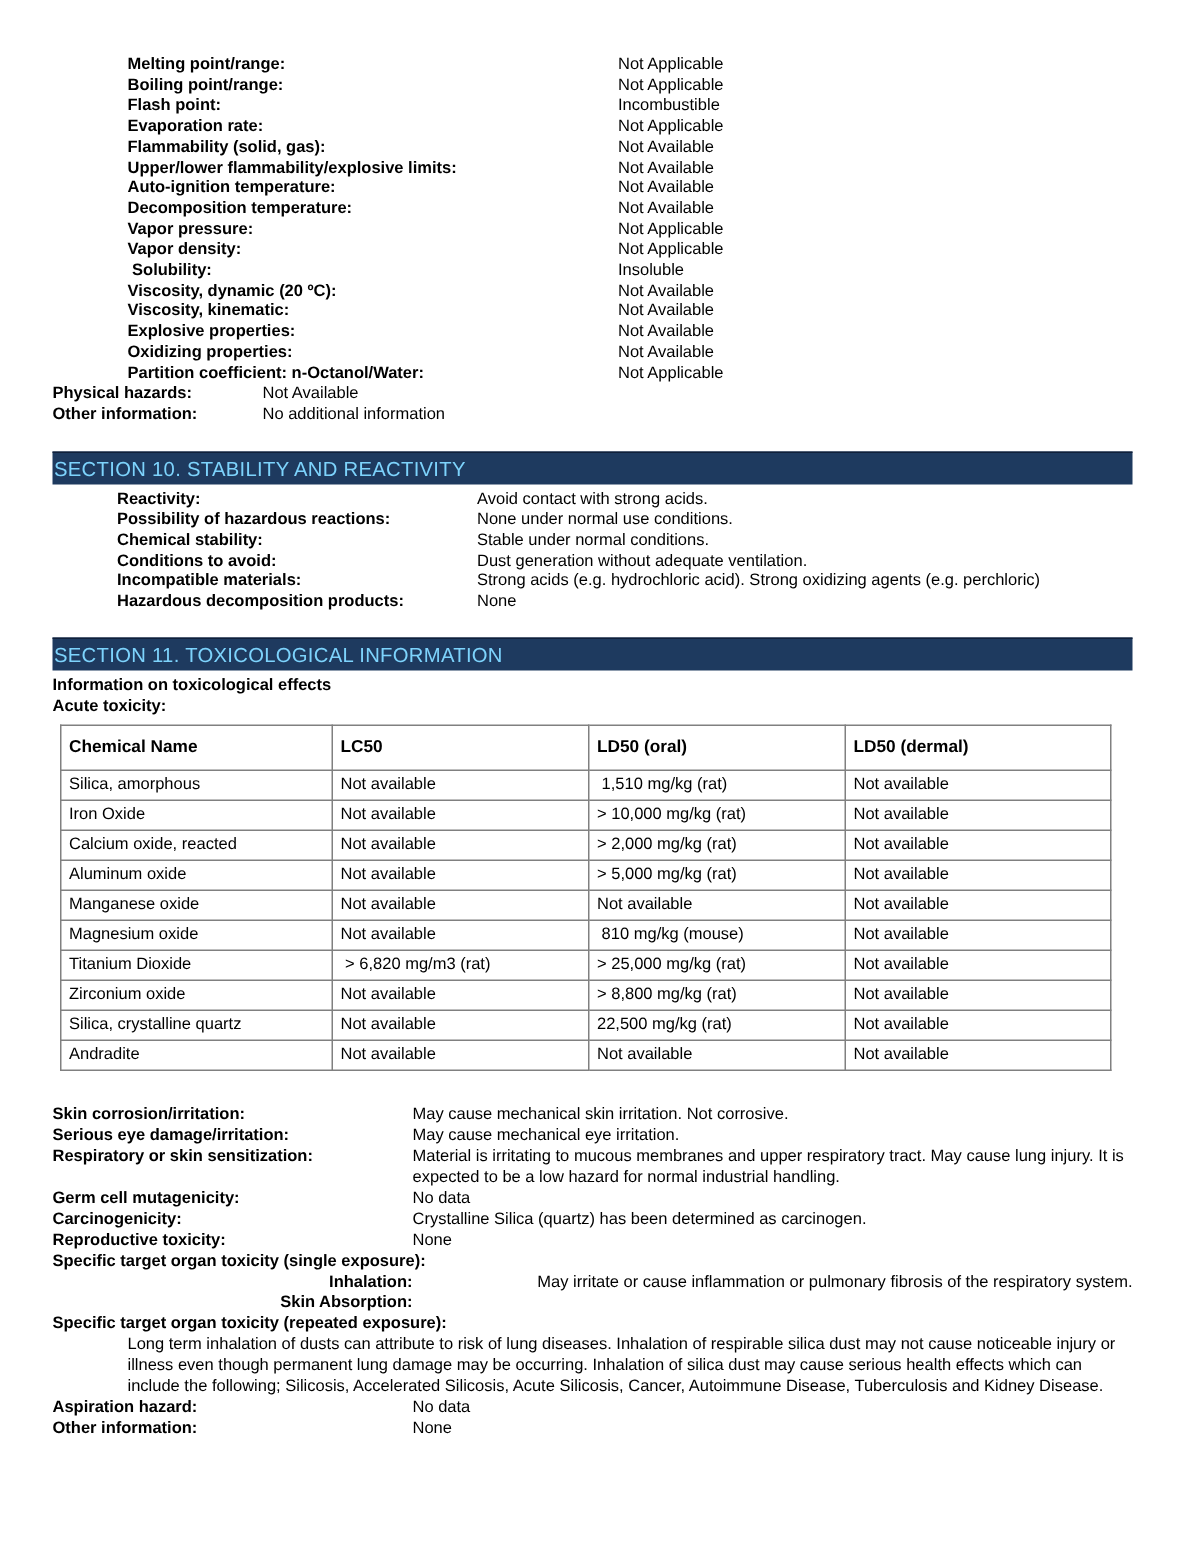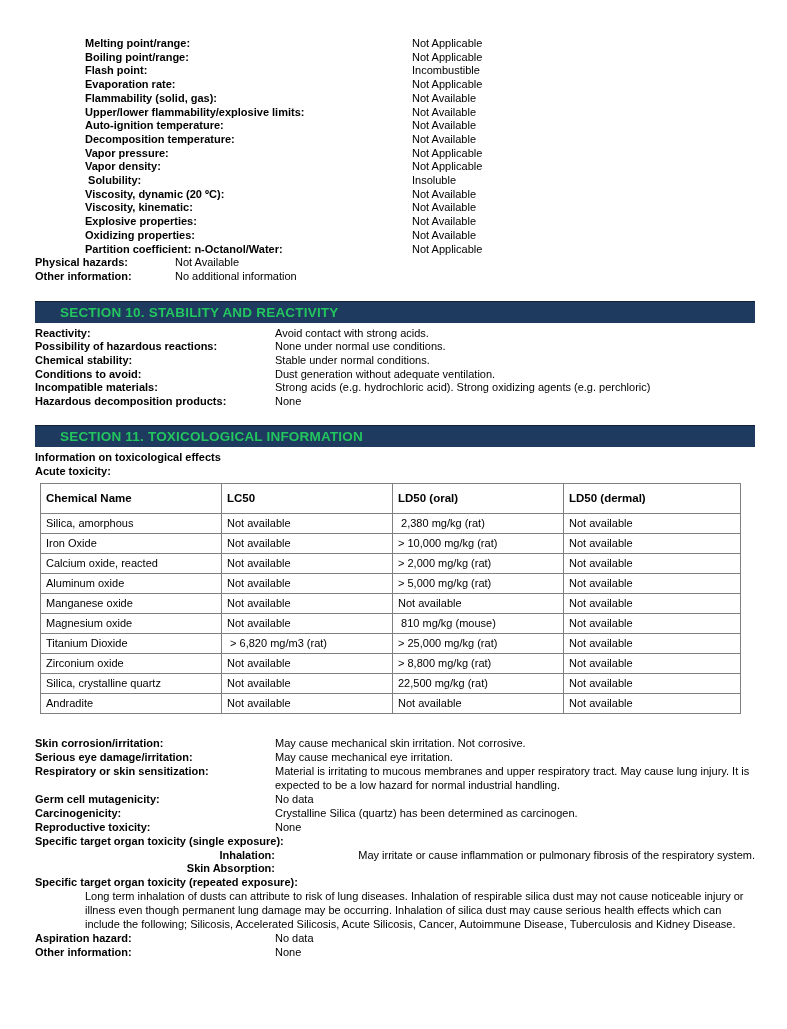--- a/index.html
+++ b/index.html
@@ -19,35 +19,35 @@
   .kv .v { flex: 1; white-space: pre-wrap; }
 
   
   .props .kv { margin-left: 50px; }
   .props .k { width: 327px; }
   .misc .k { width: 140px; }
 
   
   .sec-bar {
     background: #1e3a5f;
-    color: #22c55e;
-    font-weight: bold;
+    color: #7dd3fc;
+    font-weight: normal;
     font-size: 13.5px;
     height: 21px;
     line-height: 21px;
-    padding-left: 25px;
+    padding-left: 1px;
     border-top: 1px solid #10203a;
     margin-top: 16px;
     margin-bottom: 4px;
     letter-spacing: 0.2px;
   }
   .sec-bar.first { margin-top: 17px; }
 
   
-  .sec .k { width: 240px; }
+  .sec .k { width: 240px; margin-left: 43px; }
 
   .bold-line { font-weight: bold; }
 
   
   table.tox {
     border-collapse: collapse;
     table-layout: fixed;
     width: 641px;
     margin-left: 5px;
     margin-top: 5px;
@@ -234,21 +234,21 @@
       <th>LC50</th>
       <th>LD50 (oral)</th>
       <th>LD50 (dermal)</th>
     </tr>
   </thead>
   <tbody>
 
       <tr>
         <td>Silica, amorphous</td>
         <td>Not available</td>
-        <td> 2,380 mg/kg (rat)</td>
+        <td> 1,510 mg/kg (rat)</td>
         <td>Not available</td>
       </tr>
 
       <tr>
         <td>Iron Oxide</td>
         <td>Not available</td>
         <td>&gt; 10,000 mg/kg (rat)</td>
         <td>Not available</td>
       </tr>
 

